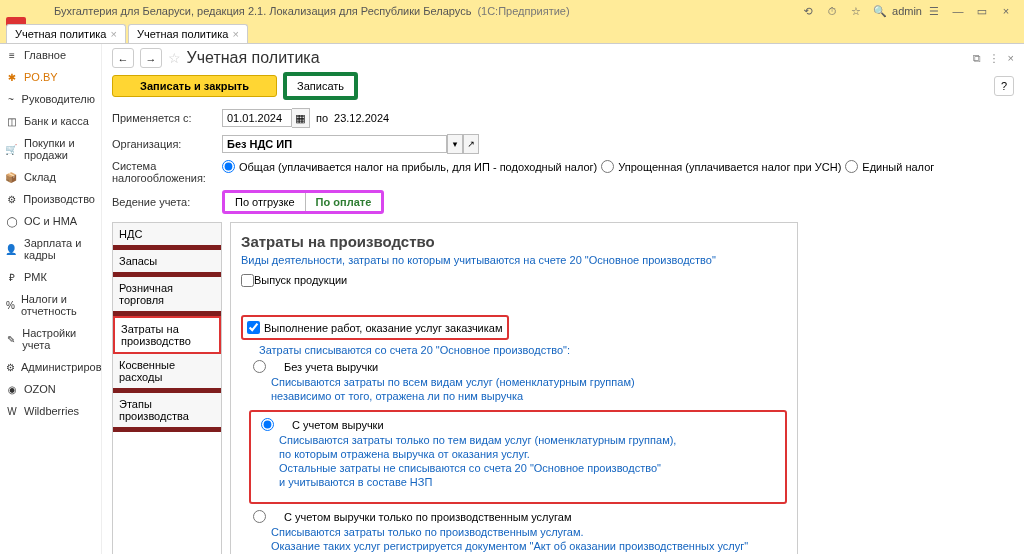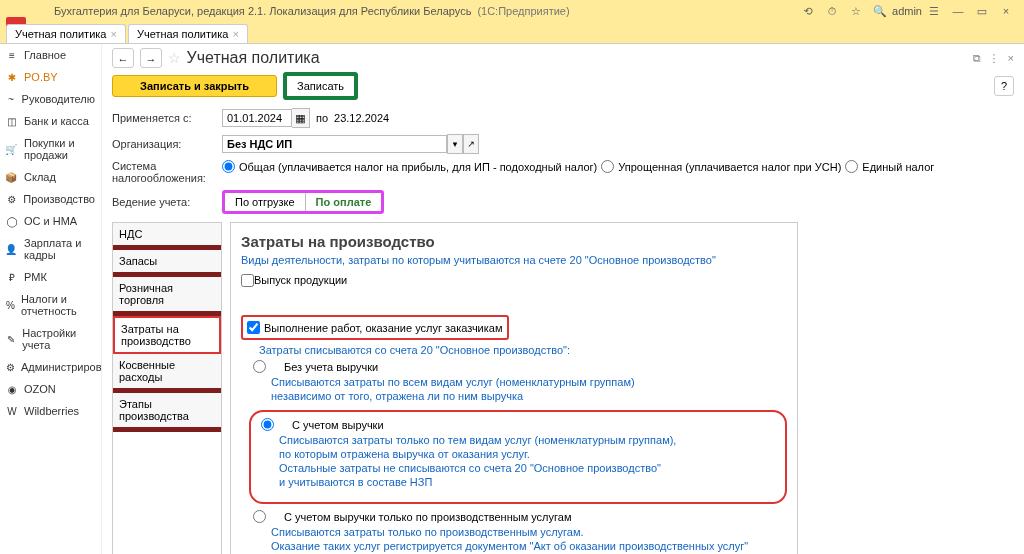--- a/index.html
+++ b/index.html
@@ -48,21 +48,21 @@
   .vtab.active { background: #fff; border: 2px solid #d33; }
   .panel { width: 568px; border: 1px solid #ccc; padding: 10px; }
   .panel h2 { font-size: 15px; color: #444; margin-bottom: 4px; }
   .hint { color: #1565c0; margin-bottom: 8px; }
   .cb-row { display: flex; align-items: flex-start; margin-bottom: 28px; }
   .framed { border: 2px solid #d33; padding: 4px; border-radius: 3px; display: inline-flex; align-items: center; gap: 4px; }
   .sub-hint { color: #1565c0; margin: 4px 0 4px 18px; font-size: 11px; }
   .radio-opt { margin-left: 12px; margin-bottom: 2px; display: flex; align-items: flex-end; gap: 18px; }
   .radio-opt .txt { padding-top: 1px; }
   .desc { color: #1565c0; margin-left: 30px; margin-bottom: 6px; line-height: 1.3; }
-  .framed-block { border: 2px solid #d33; padding: 6px; border-radius: 14px; margin-left: 8px; margin-bottom: 6px; }
+  .framed-block { border: 2px solid #d33; padding: 6px; border-radius: 3px; margin-left: 8px; margin-bottom: 6px; }
   .framed-block .radio-opt { margin-left: 4px; }
   .framed-block .desc { margin-left: 22px; }
 </style>
 </head>
 <body>
 
 <div class="titlebar">
   <span class="logo">1C</span>
   <span class="title">Бухгалтерия для Беларуси, редакция 2.1. Локализация для Республики Беларусь</span>
   <span class="sub">(1С:Предприятие)</span>

